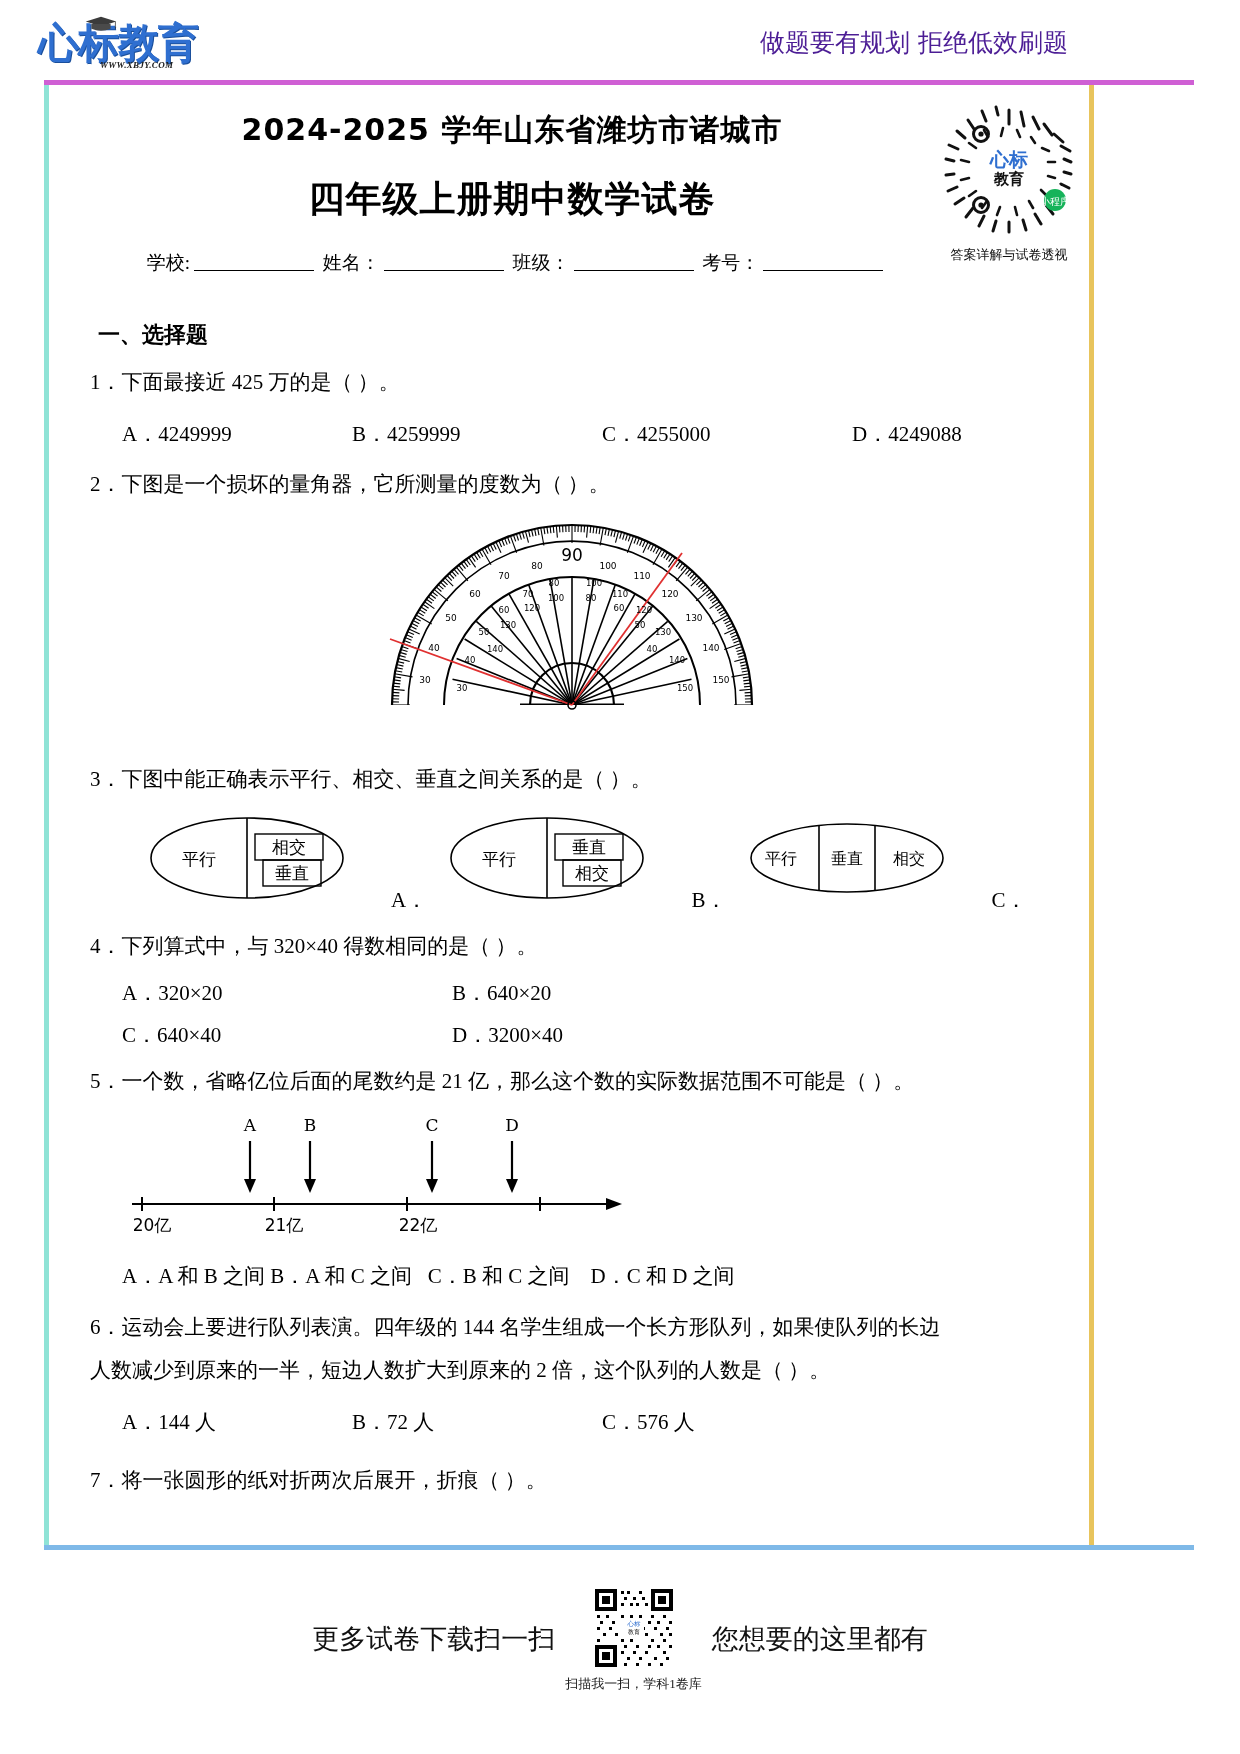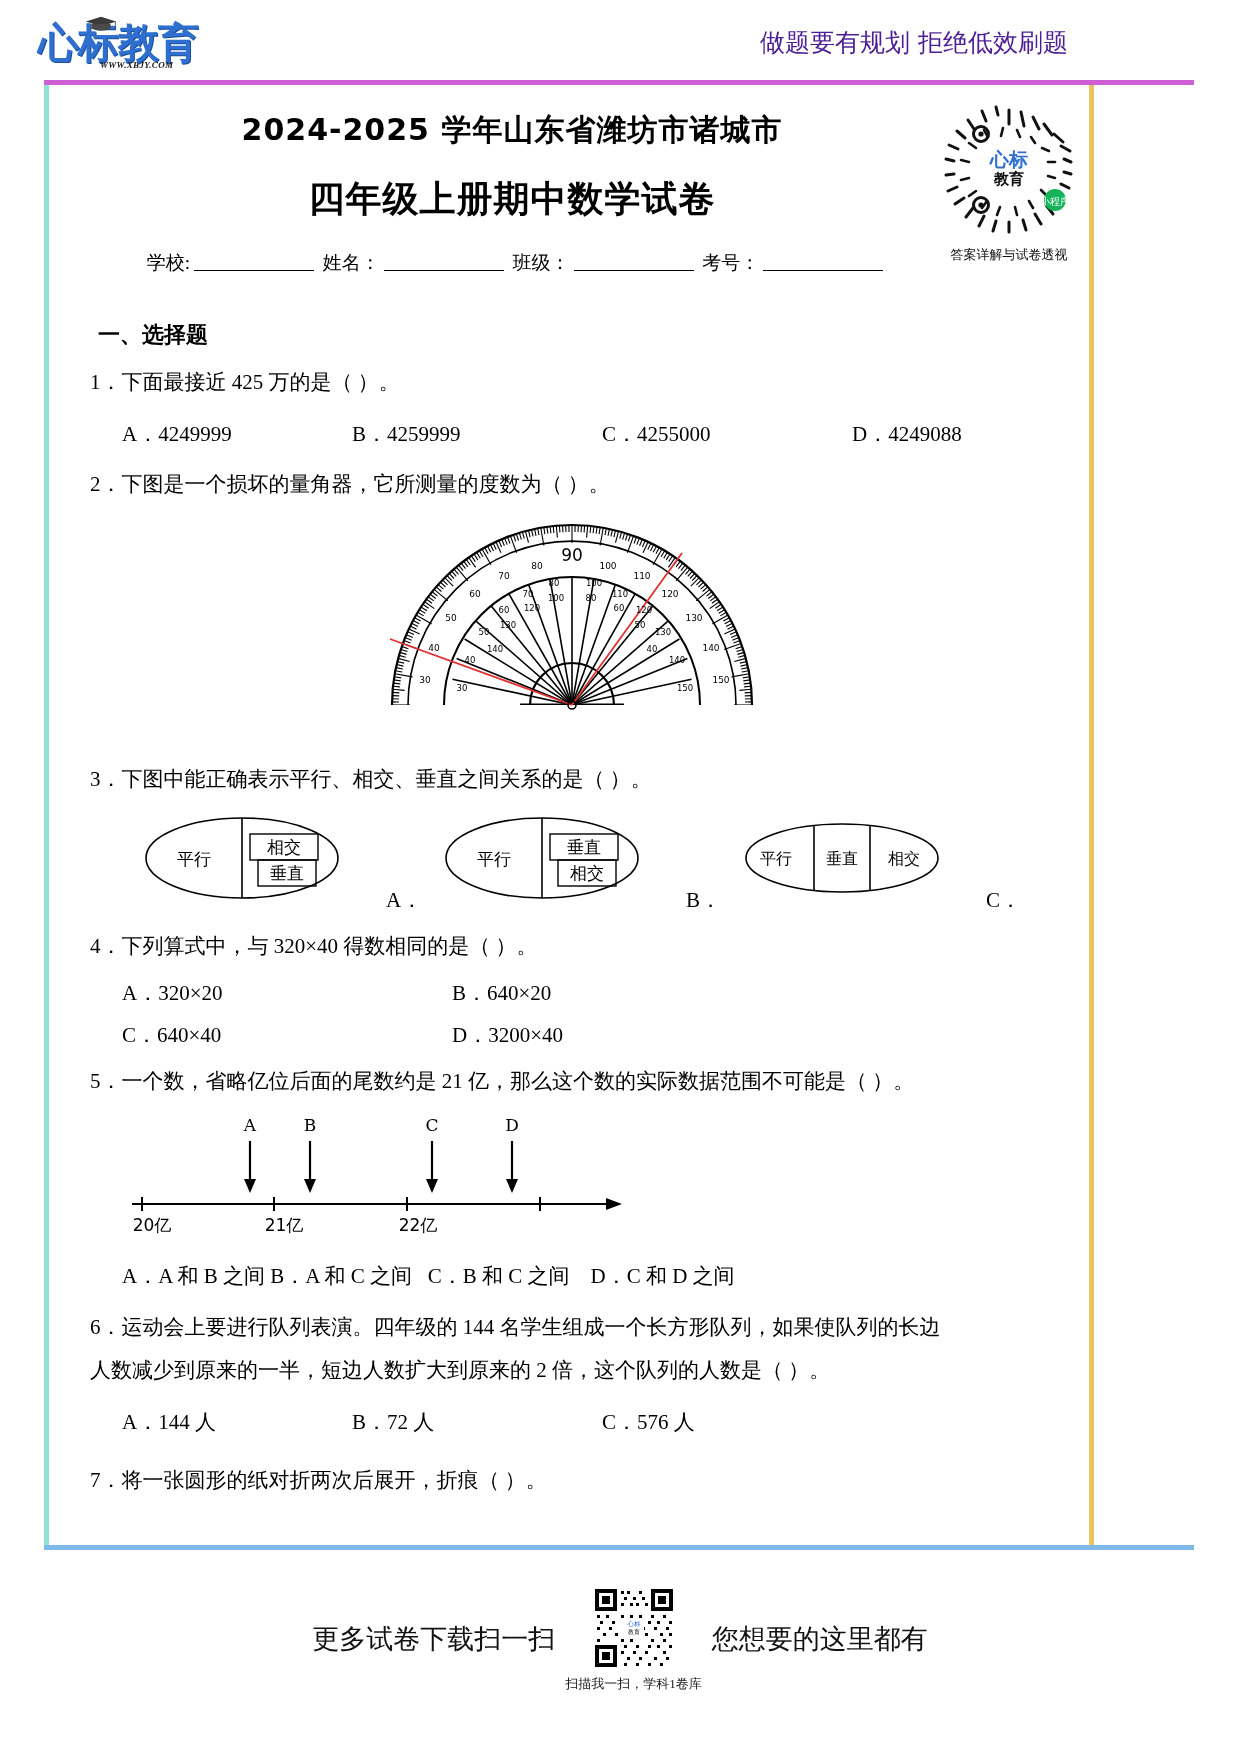--- a/index.html
+++ b/index.html
@@ -84,21 +84,21 @@
   }
   .q{font-size:21px;line-height:1.75;margin:14px 0 0 28px;}
   .opts{font-size:21px;margin:16px 0 0 60px;line-height:1.7;}
   .opts span.op{display:inline-block;}
   .opts-grid2{display:block;margin:14px 0 0 60px;font-size:21px;}
   .opts-grid2 .row{display:block;margin-bottom:14px;}
   .opts-grid2 .row .c1{display:inline-block;width:330px;}
   .fig{margin:10px 0 0 0;text-align:center;}
   
   .venn-row{
-    display:flex;margin:14px 0 0 70px;width:900px;align-items:flex-start;
+    display:flex;margin:14px 0 0 70px;width:900px;align-items:flex-start;text-align:center;
   }
   .venn-cell{width:300px;position:relative;}
   .venn-label{font-size:21px;margin-top:2px;display:inline-block;}
   
   .numline{margin:10px 0 0 60px;}
   
   .footer{
     position:absolute;left:0;top:1585px;width:1240px;text-align:center;
   }
   .footer-text{

